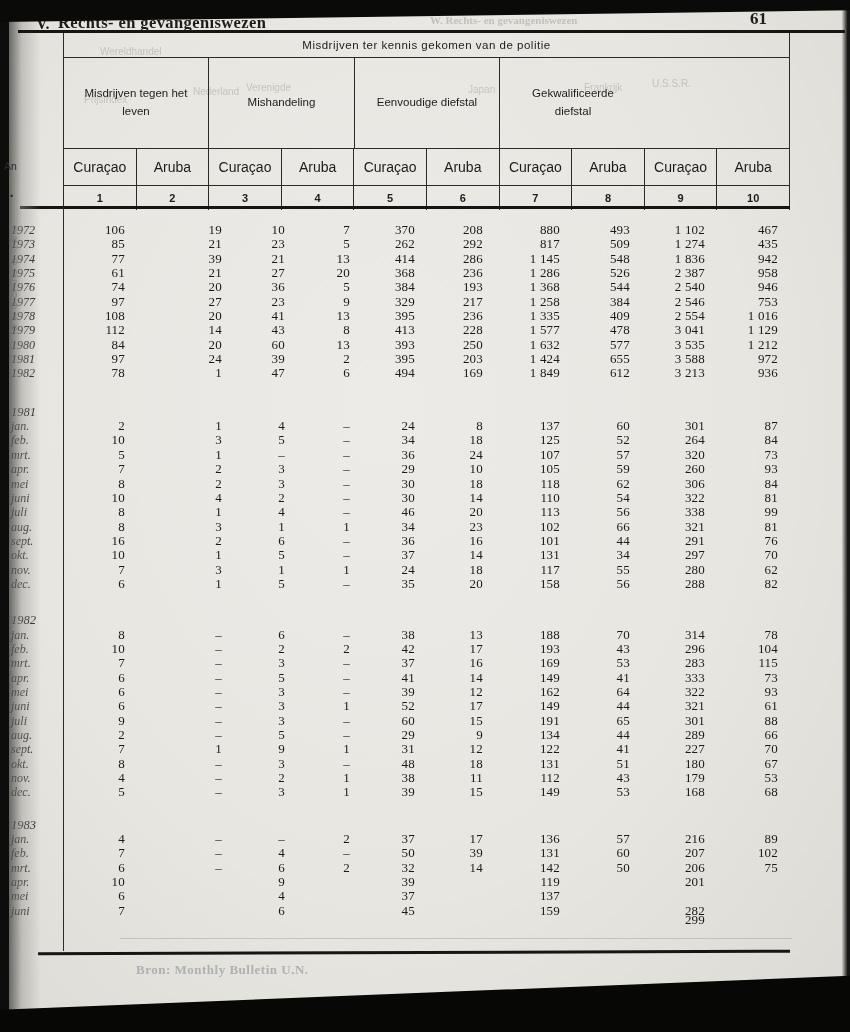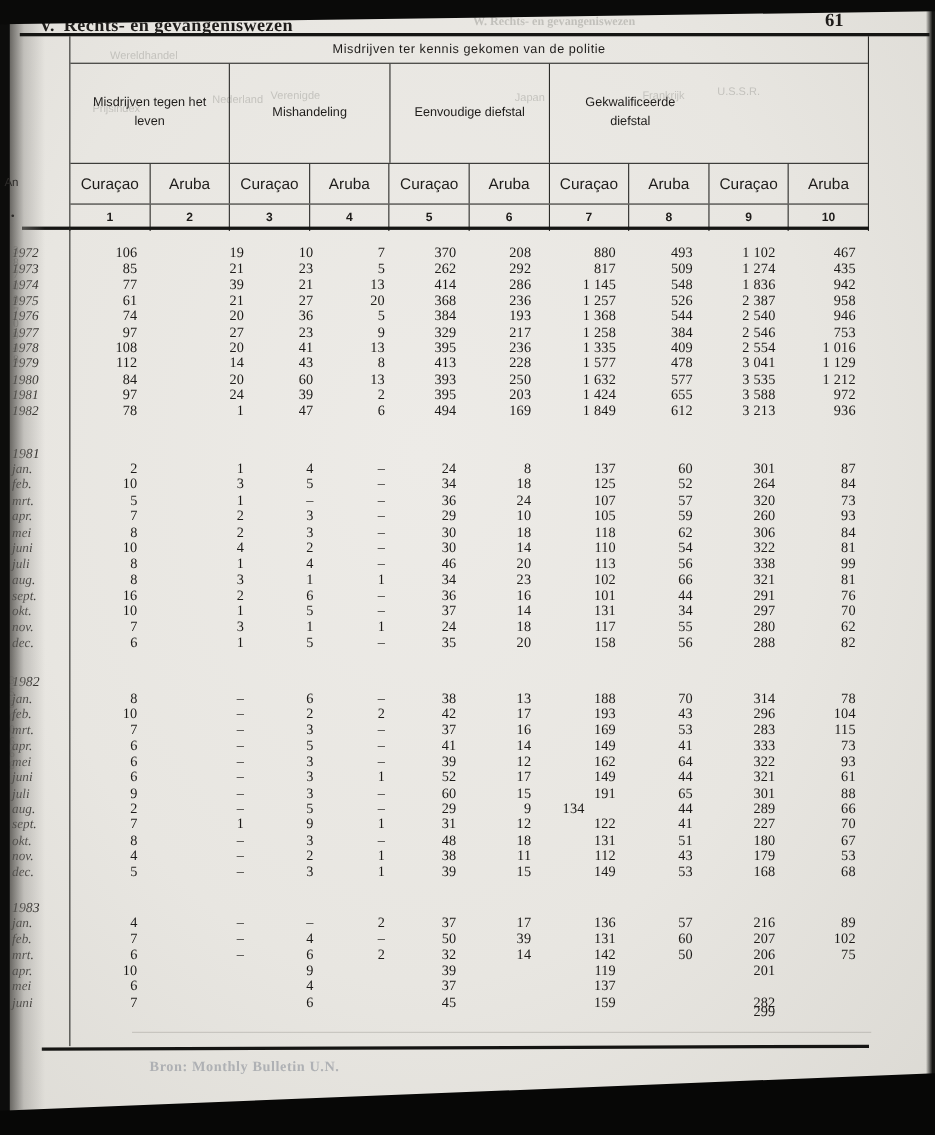--- a/index.html
+++ b/index.html
@@ -200,21 +200,21 @@
           <div class="num" style="width: 73px; flex: 0 0 auto;">942</div>
         </div>
         <div class="drow">
           <div class="stub">1975</div>
           <div class="num" style="width: 62px; flex: 0 0 auto;">61</div>
           <div class="num" style="width: 97px; flex: 0 0 auto;">21</div>
           <div class="num" style="width: 63px; flex: 0 0 auto;">27</div>
           <div class="num" style="width: 65px; flex: 0 0 auto;">20</div>
           <div class="num" style="width: 65px; flex: 0 0 auto;">368</div>
           <div class="num" style="width: 68px; flex: 0 0 auto;">236</div>
-          <div class="num" style="width: 77px; flex: 0 0 auto;">1 257</div>
+          <div class="num" style="width: 77px; flex: 0 0 auto;">1 286</div>
           <div class="num" style="width: 70px; flex: 0 0 auto;">526</div>
           <div class="num" style="width: 75px; flex: 0 0 auto;">2 387</div>
           <div class="num" style="width: 73px; flex: 0 0 auto;">958</div>
         </div>
         <div class="drow">
           <div class="stub">1976</div>
           <div class="num" style="width: 62px; flex: 0 0 auto;">74</div>
           <div class="num" style="width: 97px; flex: 0 0 auto;">20</div>
           <div class="num" style="width: 63px; flex: 0 0 auto;">36</div>
           <div class="num" style="width: 65px; flex: 0 0 auto;">5</div>
@@ -561,21 +561,21 @@
           <div class="num" style="width: 73px; flex: 0 0 auto;">88</div>
         </div>
         <div class="drow">
           <div class="stub">aug.</div>
           <div class="num" style="width: 62px; flex: 0 0 auto;">2</div>
           <div class="num" style="width: 97px; flex: 0 0 auto;">–</div>
           <div class="num" style="width: 63px; flex: 0 0 auto;">5</div>
           <div class="num" style="width: 65px; flex: 0 0 auto;">–</div>
           <div class="num" style="width: 65px; flex: 0 0 auto;">29</div>
           <div class="num" style="width: 68px; flex: 0 0 auto;">9</div>
-          <div class="num" style="width: 77px; flex: 0 0 auto; text-align: center;">134</div>
+          <div class="num" style="width: 77px; flex: 0 0 auto;">134</div>
           <div class="num" style="width: 70px; flex: 0 0 auto;">44</div>
           <div class="num" style="width: 75px; flex: 0 0 auto;">289</div>
           <div class="num" style="width: 73px; flex: 0 0 auto;">66</div>
         </div>
         <div class="drow">
           <div class="stub">sept.</div>
           <div class="num" style="width: 62px; flex: 0 0 auto;">7</div>
           <div class="num" style="width: 97px; flex: 0 0 auto;">1</div>
           <div class="num" style="width: 63px; flex: 0 0 auto;">9</div>
           <div class="num" style="width: 65px; flex: 0 0 auto;">1</div>

